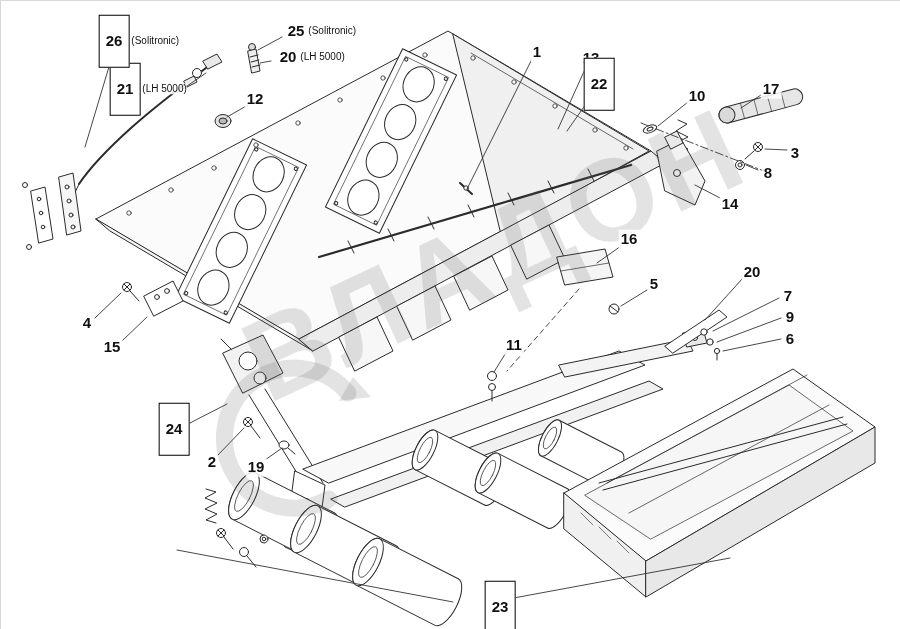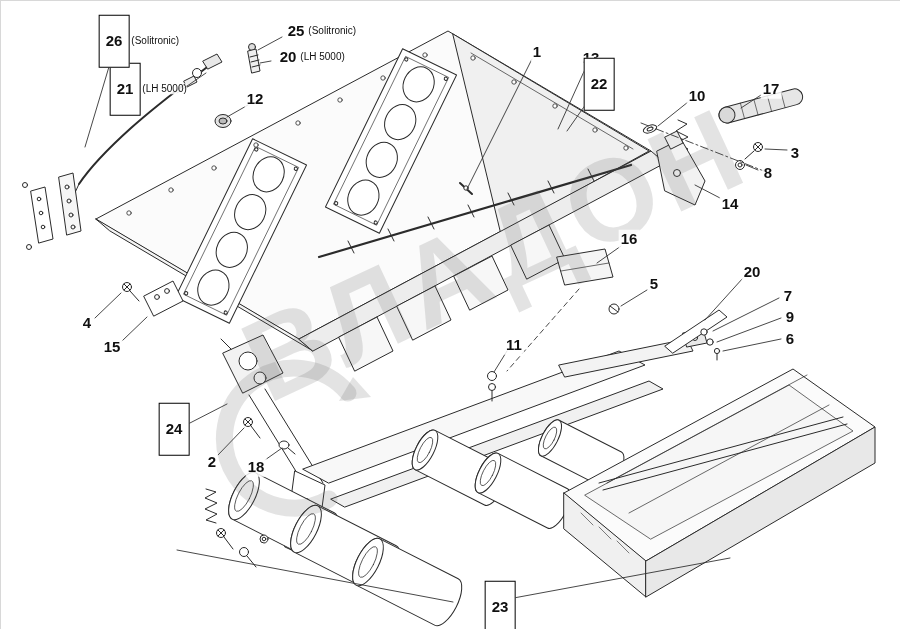--- a/index.html
+++ b/index.html
@@ -387,21 +387,21 @@
     </div>
       <div class="callout" style="left: 770px; top: 88px; text-align: center;">
       <span class="num">17</span>
       
     </div>
       <div class="callout" style="left: 751px; top: 271px;">
       <span class="num">20</span>
       
     </div>
       <div class="callout" style="left: 255px; top: 466px;">
-      <span class="num">18</span>
+      <span class="num">19</span>
       
     </div>
       <div class="callout" style="left: 287px; top: 56px;">
       <span class="num">20</span>
       <span class="suffix">(LH 5000)</span>
     </div>
       <div class="callout" style="left: 113px; top: 88px; margin-left: 11px;">
       <span class="num boxed">21</span>
       <span class="suffix">(LH 5000)</span>
     </div>

